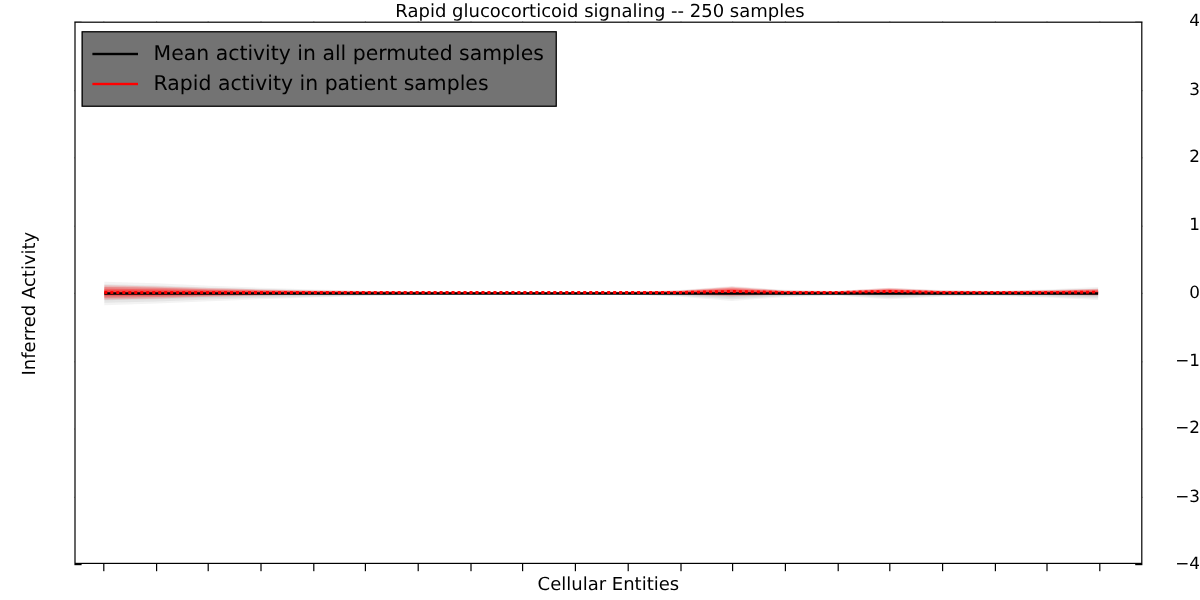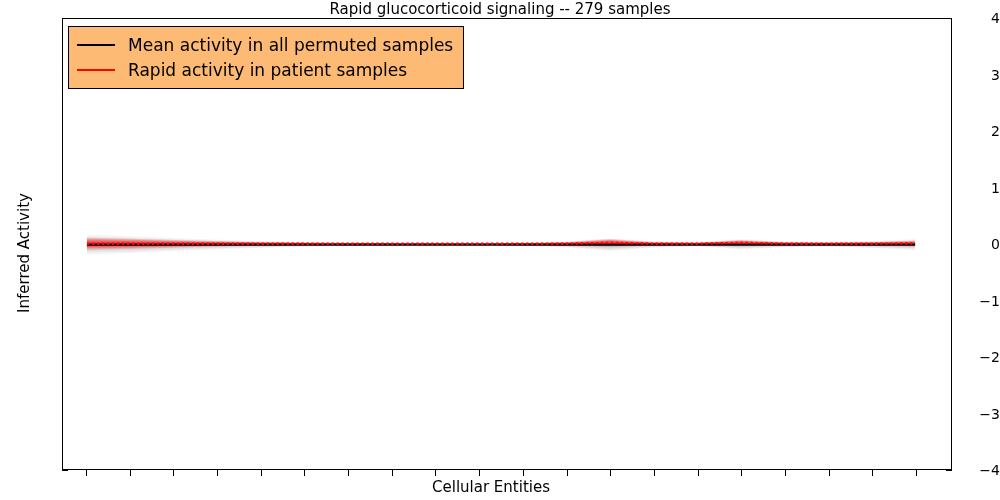--- a/index.html
+++ b/index.html
@@ -104,35 +104,35 @@
     position: absolute;
     font-size: 12.5px;
     color: #000;
     white-space: nowrap;
     transform-origin: left bottom;
     transform: rotate(-90deg);
     line-height: 12px;
   }
   #xlabel {
     position: absolute;
-    left: 46px;
+    left: 62px;
     top: 478px;
     width: 890px;
     text-align: center;
     font-size: 15px;
     color: #000;
     white-space: nowrap;
   }
   
   #legend {
     position: absolute;
     left: 68px;
     top: 26px;
     border: 1.6px solid #000;
-    background: #fdba74;
+    background: #737373;
     padding: 5px 10px 6px 8px;
     box-sizing: border-box;
     z-index: 5;
   }
   .legend-row {
     display: flex;
     align-items: center;
     height: 25px;
   }
   .legend-swatch {
@@ -145,21 +145,21 @@
     font-size: 17px;
     color: #000;
     white-space: nowrap;
   }
 </style>
 </head>
 <body>
 
 <div id="figure">
 
-  <div class="chart-title">Rapid glucocorticoid signaling -- 279 samples</div>
+  <div class="chart-title">Rapid glucocorticoid signaling -- 250 samples</div>
 
   <div id="ylabel">Inferred Activity</div>
   <div id="xlabel">Cellular Entities</div>
 
   <div id="yticks-layer">
       <div class="ytick-label" style="top: 18px;">4</div>
       <div class="ytick-mark" style="top: 18px;"></div>
       <div class="ytick-mark-right" style="top: 18px;"></div>
       <div class="ytick-label" style="top: 74.5px;">3</div>
       <div class="ytick-mark" style="top: 74.5px;"></div>

